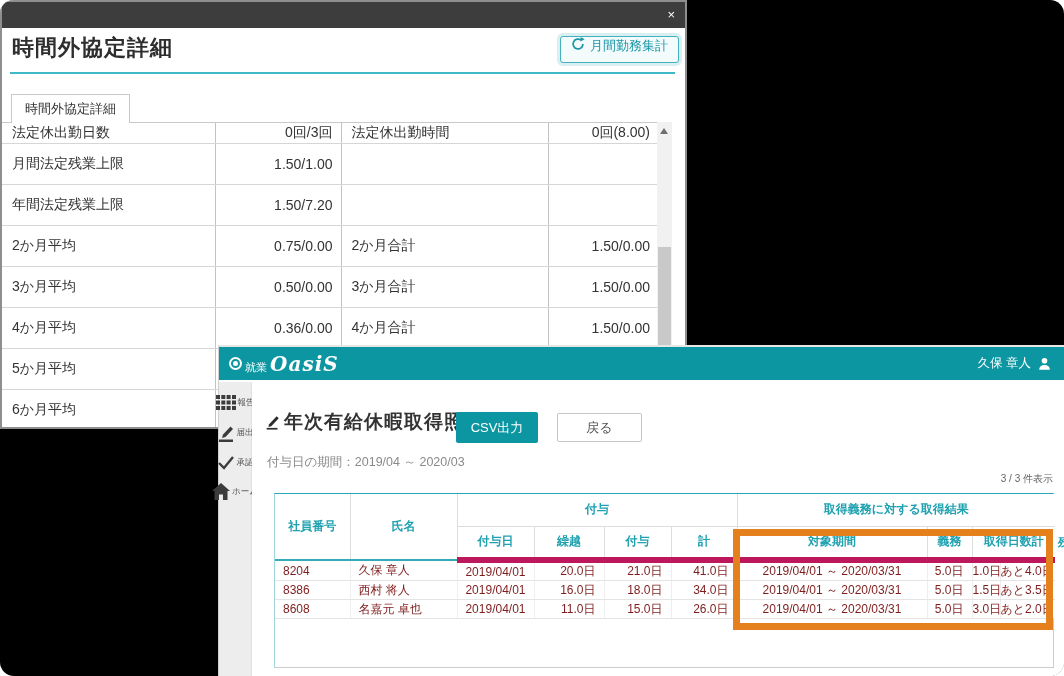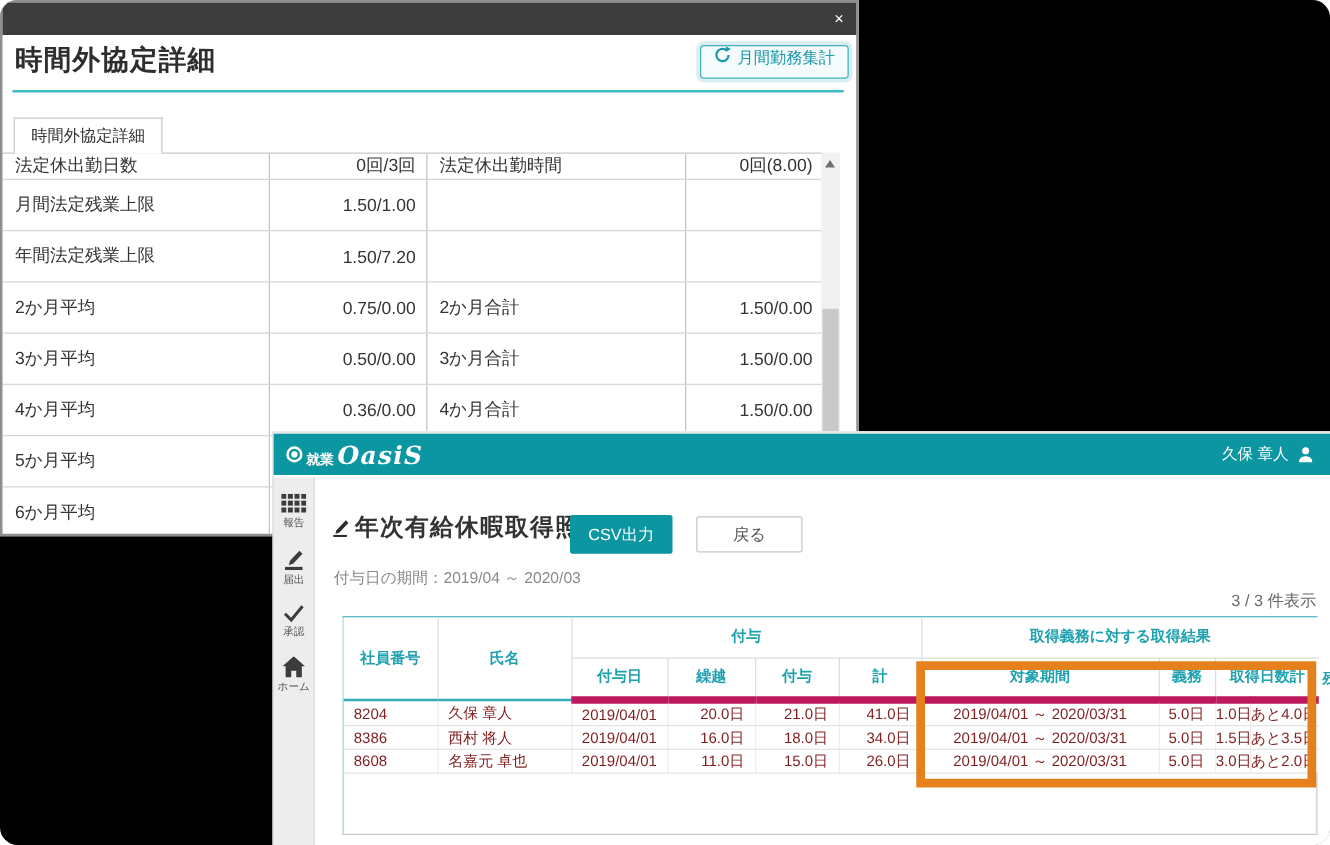--- a/index.html
+++ b/index.html
@@ -35,38 +35,38 @@
   .bw-scroll .thumb { position:absolute; left:1px; width:13px; top:125px; height:170px; background:#c9c9c9; }
 
   
   .fw { position:absolute; left:218px; top:345px; right:0; bottom:0; background:#fff;
         border-top:2px solid #e6e6e6; border-left:1px solid #cfcfcf; z-index:5; }
   .fw-header { position:absolute; left:0; top:0; right:0; height:33px; background:#0b96a1;
                display:flex; align-items:center; justify-content:space-between; padding:0 12px 0 10px; }
   .fw-logo { display:flex; align-items:baseline; gap:3px; color:#fff; }
   .logo-mark { position:relative; width:13px; height:13px; border:2px solid #fff; border-radius:50%; align-self:center; }
   .logo-mark::after { content:""; position:absolute; left:2px; top:2px; width:5px; height:5px; background:#fff; border-radius:50%; }
-  .logo-small { font-size:11px; font-weight:bold; }
+  .logo-small { font-size:11px; font-weight:normal; }
   .logo-main { font-family:"DejaVu Serif", serif; font-style:italic; font-weight:bold; font-size:20px; letter-spacing:1px; }
   .fw-user { display:flex; align-items:center; gap:6px; color:#fff; font-size:12.5px; }
 
   .fw-sidebar { position:absolute; left:0; top:35px; width:33px; bottom:0; background:#ededed; border-right:1px solid #e0e0e0;
                 display:flex; flex-direction:column; align-items:center; padding-top:13px; gap:13px; }
-  .sb-item { display:flex; flex-direction:column; align-items:center; gap:2px; cursor:pointer; }
+  .sb-item { display:flex; align-items:center; gap:2px; cursor:pointer; }
   .sb-item .lab { font-size:8.5px; color:#555; white-space:nowrap; }
 
   .fw-content { position:absolute; left:33px; top:35px; right:0; bottom:0; background:#fff; }
   .fc-titlerow { position:absolute; left:13px; top:27px; display:flex; align-items:center; }
   .fc-title { font-size:19px; font-weight:bold; color:#333; margin-left:4px; letter-spacing:1px; }
   .btn-csv { position:absolute; left:204px; top:30px; width:82px; height:31px; background:#0b96a1; color:#fff;
              border:none; border-radius:2px; font-size:13px; font-family:inherit; cursor:pointer; }
   .btn-back { position:absolute; left:305px; top:31px; width:85px; height:29px; background:#fff; color:#555;
               border:1px solid #c6c6c6; border-radius:2px; font-size:13px; font-family:inherit; cursor:pointer; }
   .fc-period { position:absolute; left:15px; top:72px; font-size:12.5px; color:#8a8a8a; }
-  .fc-count { position:absolute; right:11px; top:90px; font-size:13px; color:#666; }
+  .fc-count { position:absolute; right:11px; top:90px; font-size:10px; color:#666; }
 
   .ftable-box { position:absolute; left:22px; top:111px; width:780px; height:175px;
                 border-top:1px solid #2aa7b4; border-left:1px solid #9fd4da; border-right:1px solid #cccccc; border-bottom:1px solid #cccccc;
                 background:#fff; }
   .ftable { width:100%; border-collapse:collapse; table-layout:fixed; }
   .ftable thead td { color:#1fa1b0; font-weight:bold; font-size:12px; text-align:center; vertical-align:middle;
                      border-right:1px solid #ddd; border-bottom:1px solid #ddd; background:#fff; }
   .ftable thead tr.g { height:32px; }
   .ftable thead tr.s { height:34px; }
   .ftable thead tr.s td { border-bottom:6px solid #be185d;margin-left:27px; }

